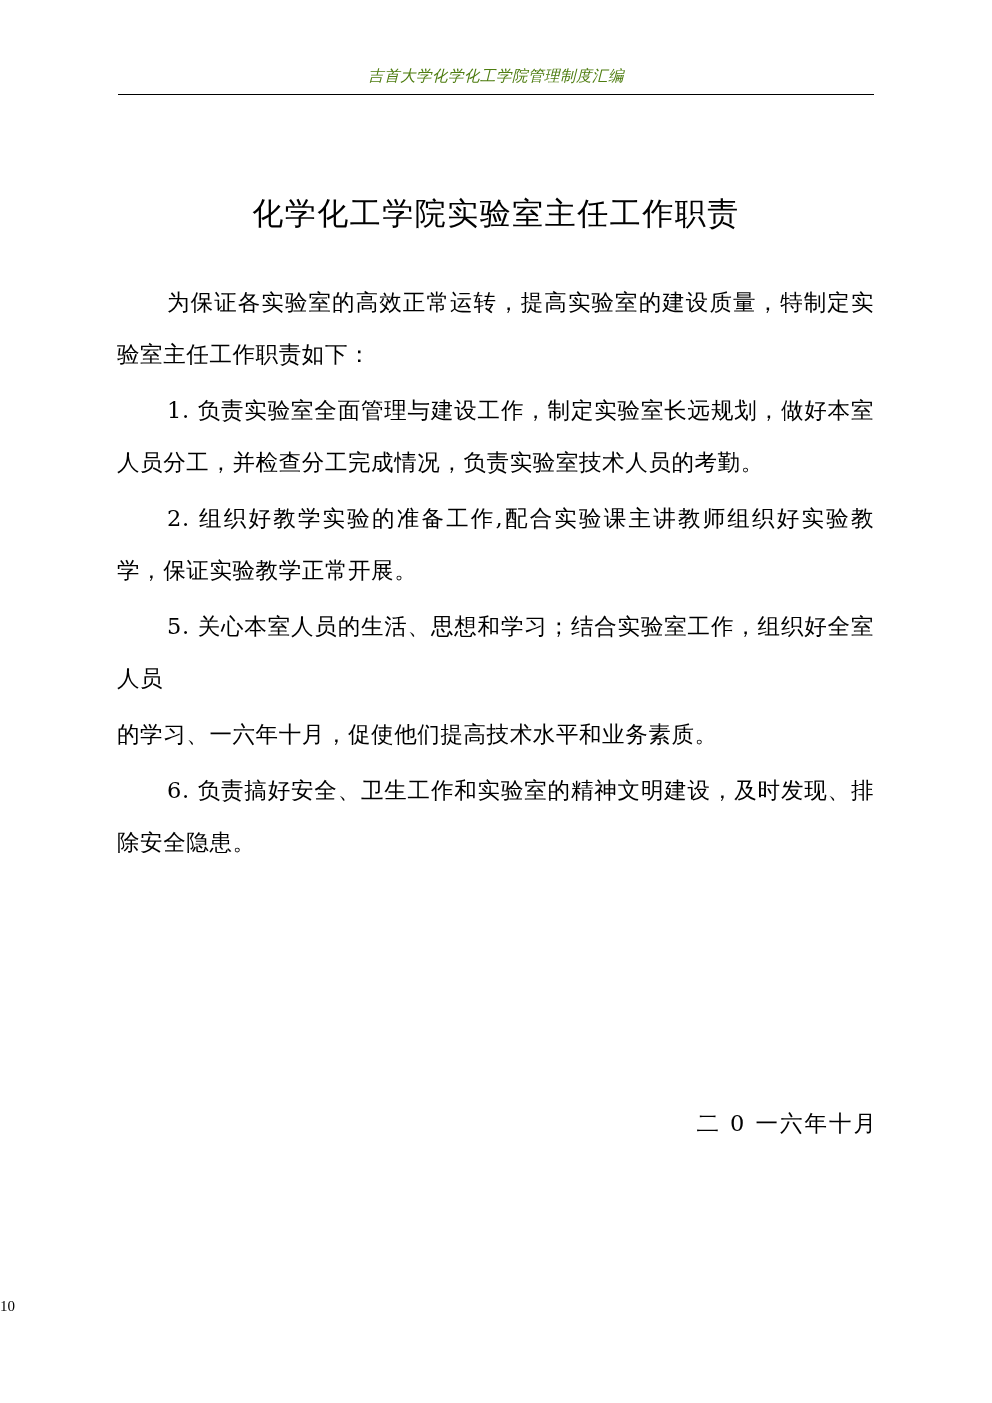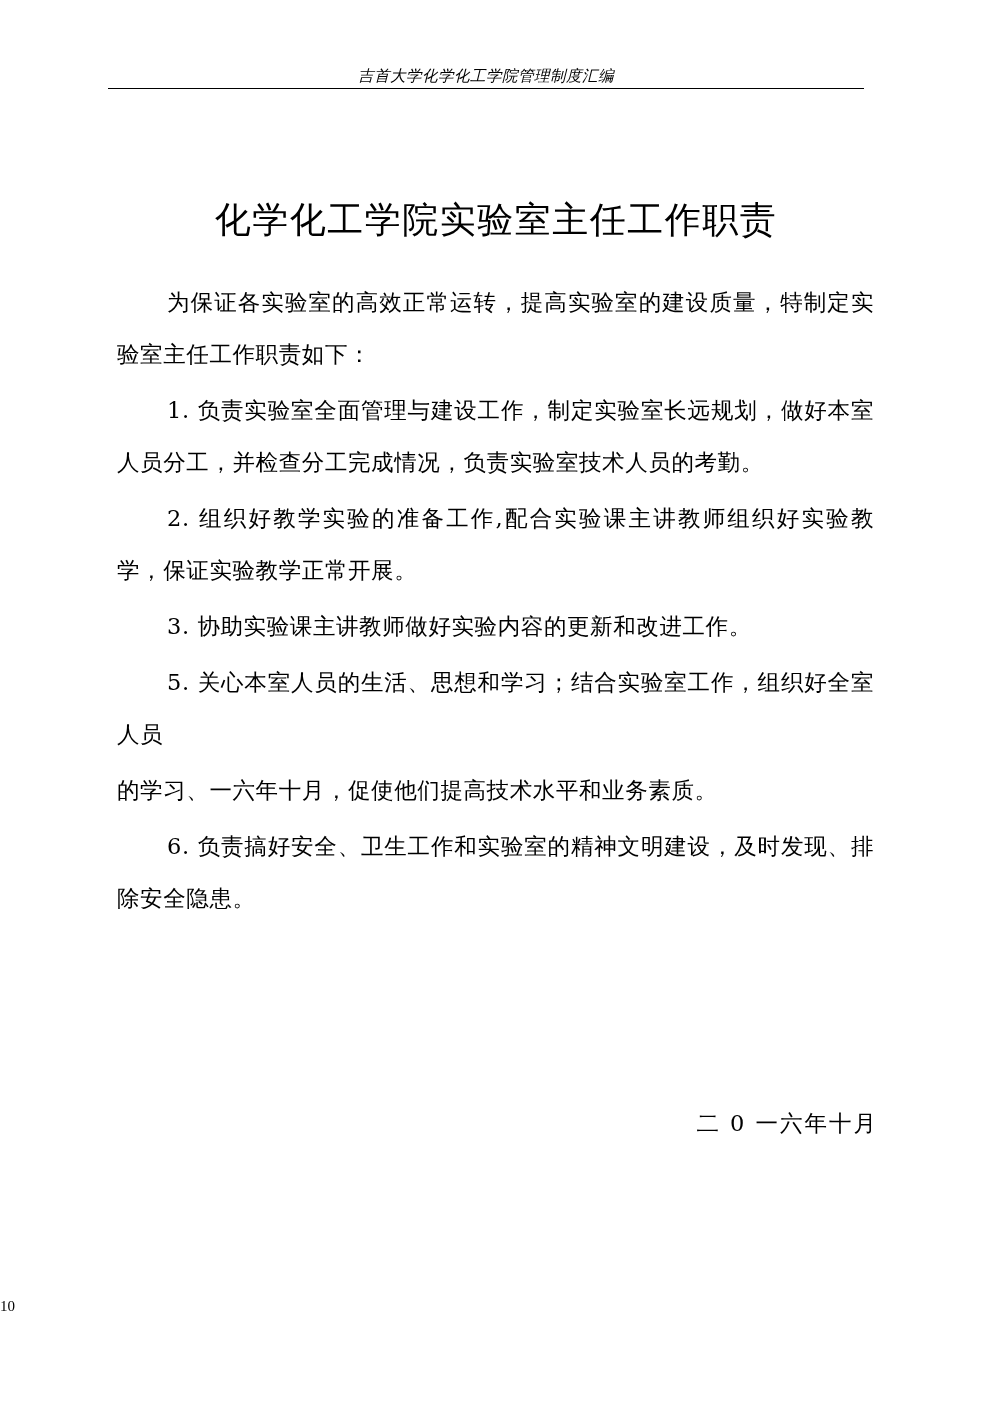--- a/index.html
+++ b/index.html
@@ -19,39 +19,39 @@
     width: 992px;
     height: 1403px;
     box-sizing: border-box;
     padding: 0;
     position: relative;
   }
   
   .header {
     position: absolute;
     top: 66px;
-    left: 108px;
+    left: 118px;
     width: 756px;
     text-align: center;
     font-family: "Liberation Serif", "DejaVu Serif", serif;
     font-style: italic;
     font-size: 15.5px;
     letter-spacing: 0.5px;
-    color: #000000;
-    padding-bottom: 1px;
+    color: #4d7c0f;
+    padding-bottom: 7px;
     border-bottom: 1.3px solid #000;
   }
   
   .doc-title {
     position: absolute;
     top: 172px;
     left: 0;
     width: 992px;
     text-align: center;
-    font-size: 36px;
+    font-size: 31px;
     letter-spacing: 1.5px;
     font-weight: 400;
     font-family: "DejaVu Serif", "Liberation Serif", serif;
   }
   
   .body-block {
     position: absolute;
     top: 272px;
     left: 113px;
     width: 765px;
@@ -100,21 +100,20 @@
 <div class="page">
 
   <div class="header">吉首大学化学化工学院管理制度汇编</div>
 
   <h1 class="doc-title">化学化工学院实验室主任工作职责</h1>
 
   <div class="body-block">
     <p class="para indent">为保证各实验室的高效正常运转，提高实验室的建设质量，特制定实验室主任工作职责如下：</p>
     <p class="para indent">1. 负责实验室全面管理与建设工作，制定实验室长远规划，做好本室人员分工，并检查分工完成情况，负责实验室技术人员的考勤。</p>
     <p class="para indent">2. 组织好教学实验的准备工作,配合实验课主讲教师组织好实验教学，保证实验教学正常开展。</p>
-    <p class="para indent">3. 协助实验课主讲教师做好实验内容的更新和改进工作。</p>
     <p class="para indent">5. 关心本室人员的生活、思想和学习；结合实验室工作，组织好全室人员</p>
     <p class="para noindent">的学习、一六年十月，促使他们提高技术水平和业务素质。</p>
     <p class="para indent">6. 负责搞好安全、卫生工作和实验室的精神文明建设，及时发现、排除安全隐患。</p>
   </div>
 
   <div class="date-line">二 0 一六年十月</div>
 
   <div class="footer">10</div>
 
 </div>

